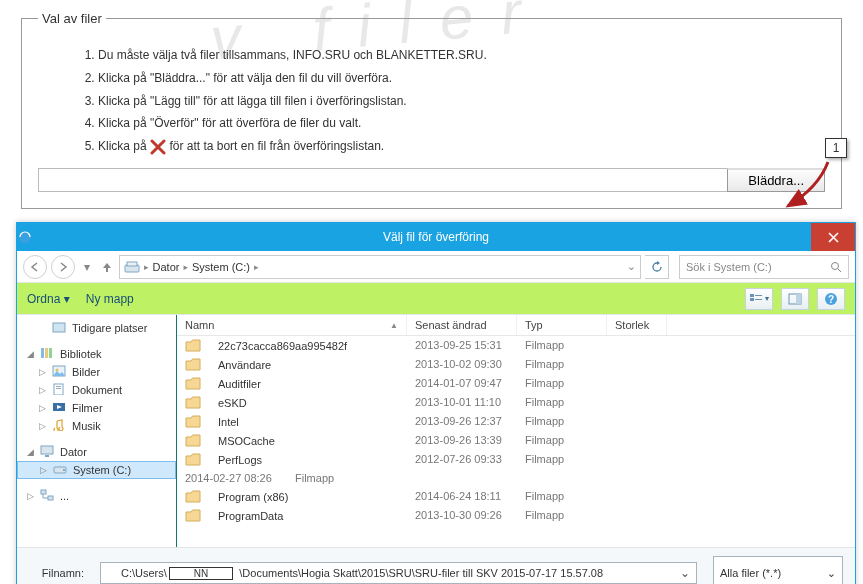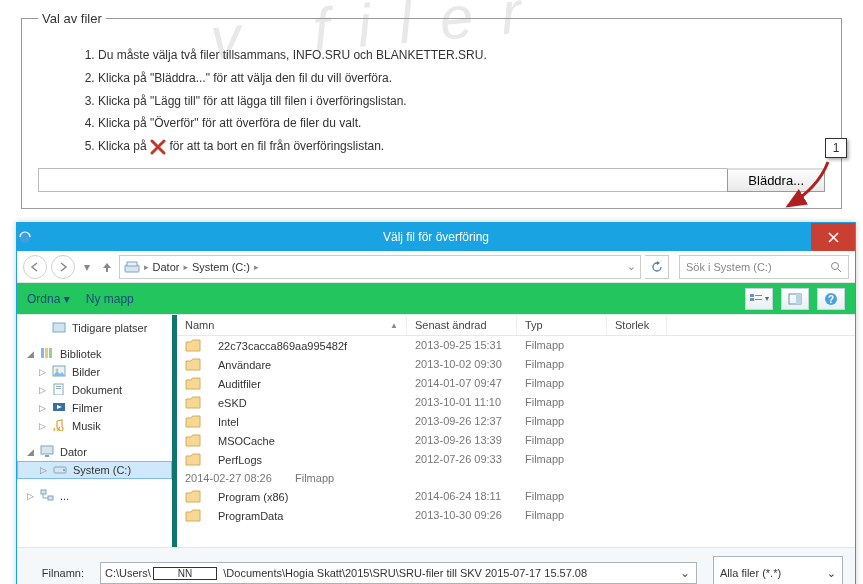--- a/index.html
+++ b/index.html
@@ -27,26 +27,26 @@
   .navrow { height:32px; border-bottom:1px solid #e5e5e5; display:flex; align-items:center; padding:0 6px; gap:4px; background:#fff; }
   .navbtn { width:24px; height:24px; border:1px solid #d0d0d0; border-radius:12px; display:flex; align-items:center; justify-content:center; color:#888; cursor:pointer; }
   .navbtn.small { border:none; width:16px; }
   .breadcrumb { flex:1; height:24px; border:1px solid #ccc; background:#fff; display:flex; align-items:center; padding:0 4px; gap:4px; font-size:11px; }
   .bcsep { color:#888; font-size:9px; }
   .bc-item { white-space:nowrap; }
   .refresh { width:24px; height:24px; border:1px solid #ccc; display:flex; align-items:center; justify-content:center; color:#555; border-left:none; }
   .searchbox { width:170px; height:24px; border:1px solid #ccc; display:flex; align-items:center; padding:0 6px; color:#888; font-size:11px; margin-left:6px; }
   .searchbox span.icon { margin-left:auto; color:#888; }
   
-  .toolbar { height:32px; background:#22c55e; border-bottom:1px solid #e0e6ea; display:flex; align-items:center; padding:0 10px; font-size:12px; color:#1a4d7a; gap:16px; }
+  .toolbar { height:32px; background:#bef264; border-bottom:1px solid #e0e6ea; display:flex; align-items:center; padding:0 10px; font-size:12px; color:#1a4d7a; gap:16px; }
   .toolbar .right { margin-left:auto; display:flex; gap:8px; align-items:center; }
   .tbtn { border:1px solid #c5d3dd; background:linear-gradient(#fefefe,#e8eff3); width:28px; height:22px; display:flex; align-items:center; justify-content:center; color:#3f6f93; }
   
   .body { display:flex; height:232px; }
-  .treepane { width:160px; border-right:5px solid #0f766e; overflow:hidden; font-size:11px; padding:4px 0; background:#fff; }
+  .treepane { width:160px; border-right:1px solid #0f766e; overflow:hidden; font-size:11px; padding:4px 0; background:#fff; }
   .treeitem { padding:2px 4px 2px 10px; display:flex; align-items:center; gap:4px; white-space:nowrap; cursor:pointer; }
   .treeitem .exp { width:9px; color:#888; font-size:9px; display:inline-block; }
   .treeitem .ticon { width:16px; height:14px; display:inline-block; }
   .treeitem.indent1 { padding-left:22px; }
   .treeitem.selected { background:#cfe8fb; border:1px solid #7fbce9; padding-top:1px; padding-bottom:1px; }
   
   .listpane { flex:1; overflow:auto; background:#fff; font-size:11px; }
   .listhead { display:flex; border-bottom:1px solid #e8e8e8; color:#444; position:sticky; top:0; background:#fff; }
   .listhead div { padding:4px 8px; border-right:1px solid #f0f0f0; }
   .col-name { width:230px; display:flex; align-items:center; gap:4px; }
@@ -55,21 +55,21 @@
   .col-type { width:90px; }
   .col-size { width:60px; }
   .listrow { display:flex; padding:2px 0; cursor:pointer; }
   .listrow div { padding:1px 8px; }
   .fname { width:230px; display:flex; align-items:center; gap:17px; }
   .foldericon { width:16px; height:13px; }
   
   .bottom { padding:8px 12px 12px 12px; background:#f4f8fb; border-top:1px solid #e5e5e5; }
   .fnrow { display:flex; align-items:center; gap:16px; margin-bottom:8px; }
   .fnrow label { font-size:11px; width:55px; text-align:right; }
-  .fnbox { flex:1; height:22px; border:1px solid #a8b4bd; background:#fff; display:flex; align-items:center; position:relative; }
+  .fnbox { flex:1; height:22px; border:1px solid #a8b4bd; background:#fff; display:flex; align-items:center; position:relative;padding-left:16px; }
   .fnbox .p1 { padding-left:4px; font-size:11px; }
   .fnbox .nn { display:inline-block; border:1px solid #333; padding:0 24px; margin:0 2px; font-size:10px; background:#fff; }
   .fnbox .chev { margin-left:auto; padding:0 6px; color:#555; }
   .filtersel { width:130px; height:34px; border:1px solid #a8b4bd; background:#fff; display:flex; align-items:center; padding:0 6px; font-size:11px; }
   .filtersel .chev { margin-left:auto; }
   
   svg { display:block; }
 </style>
 </head>
 <body>

